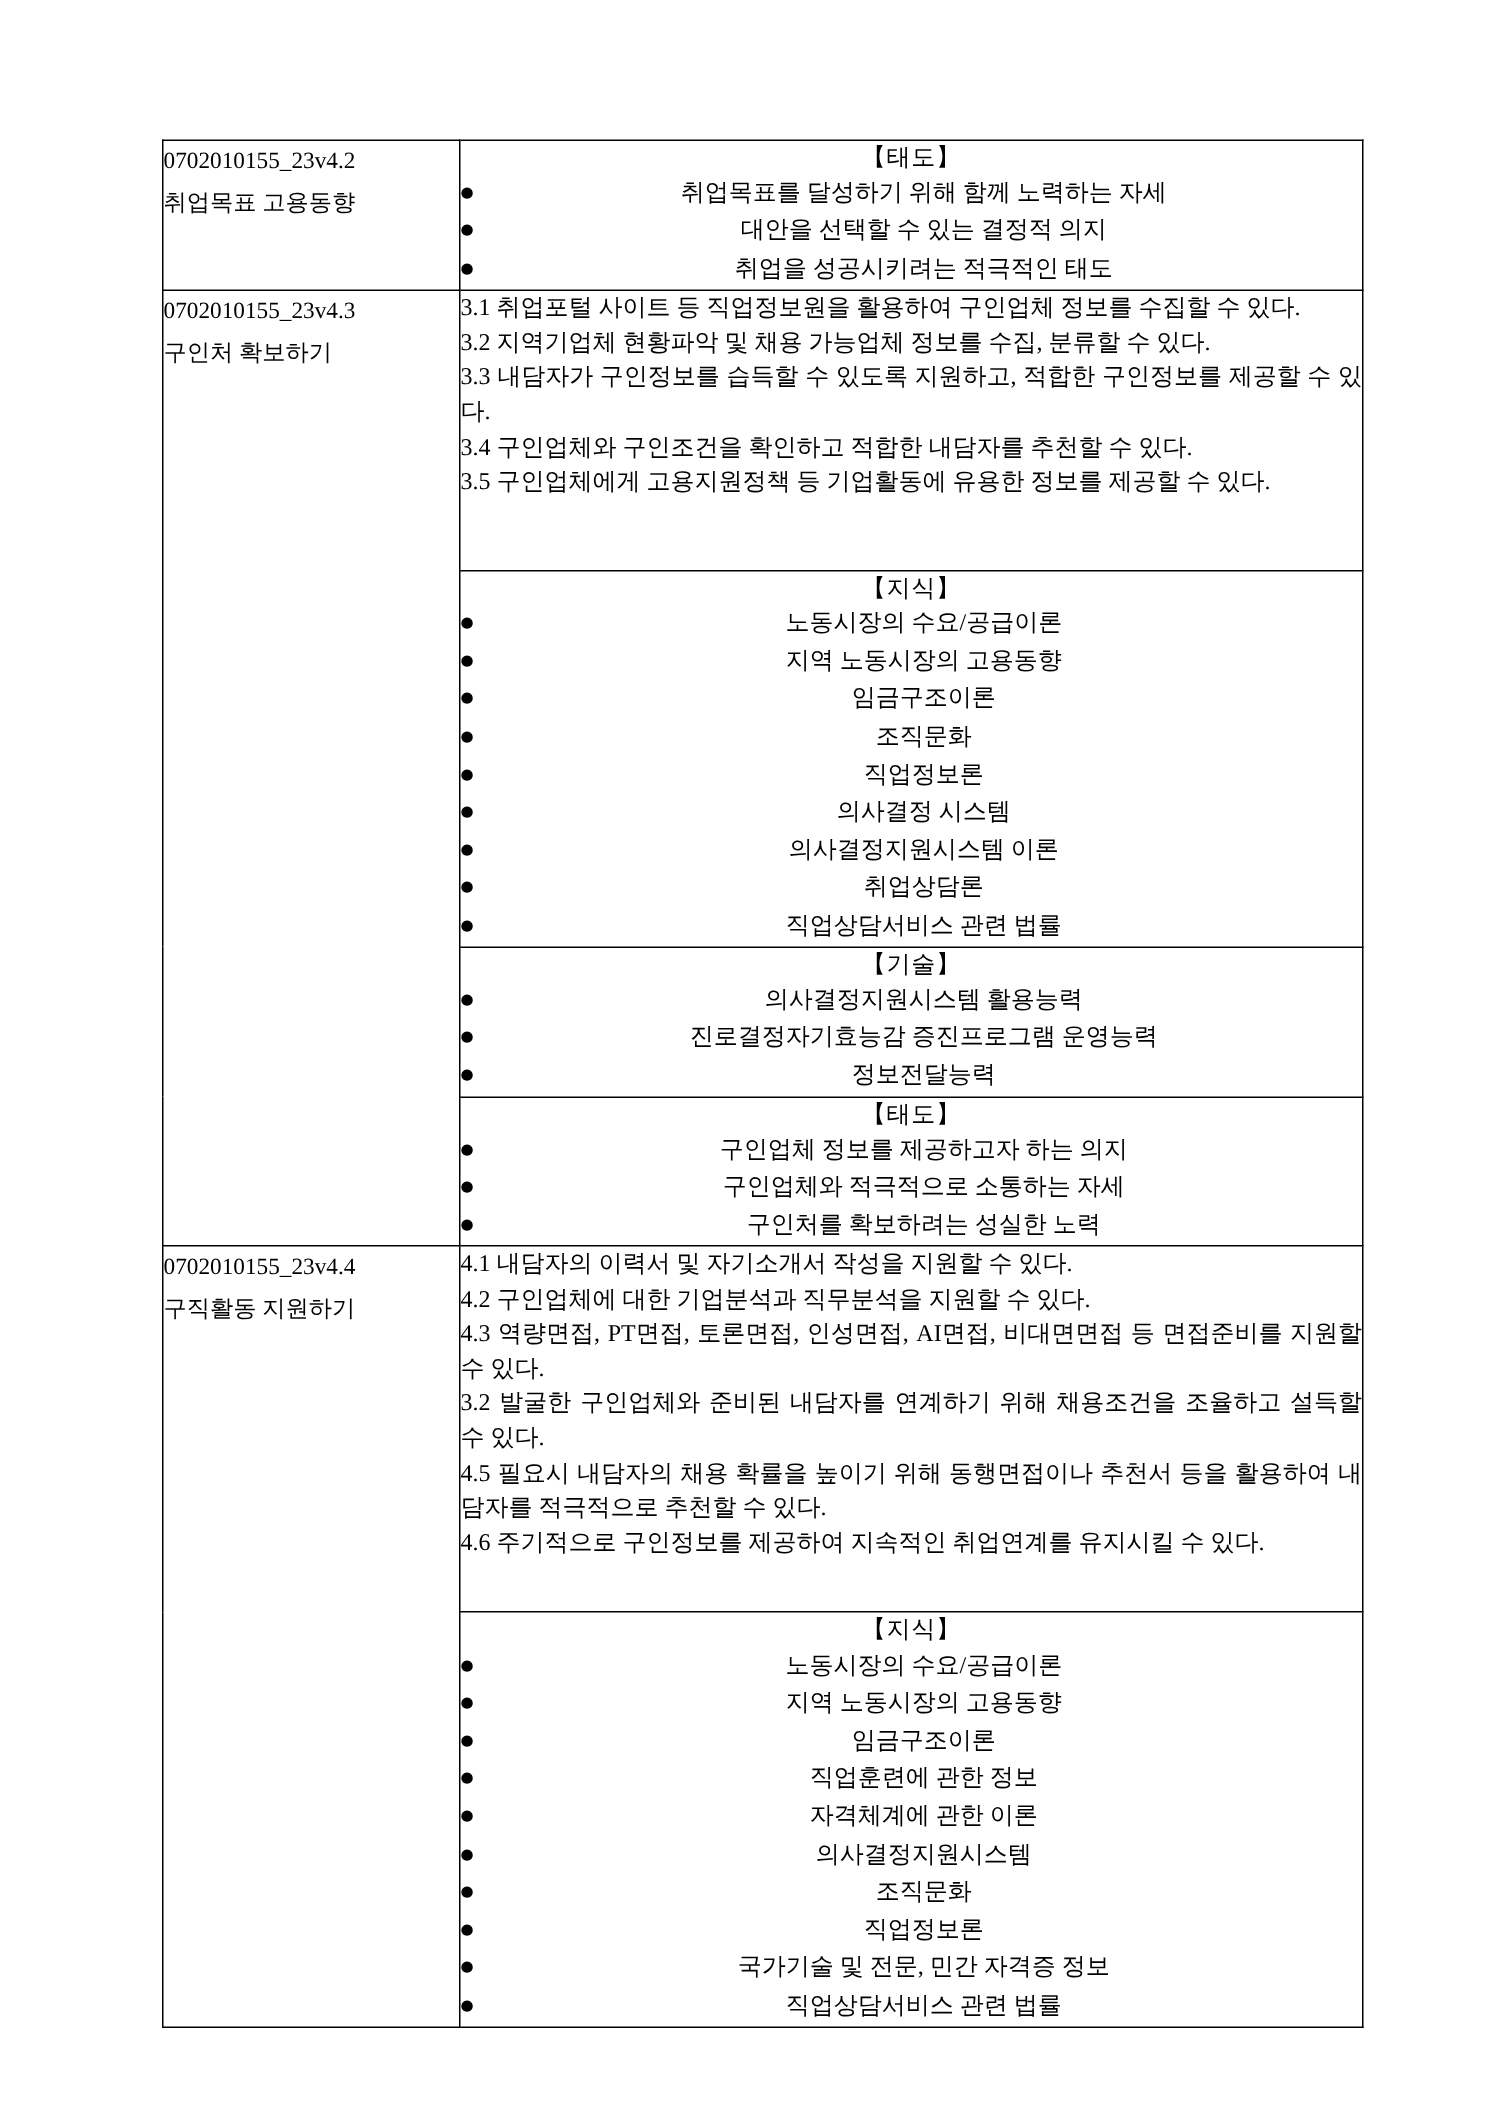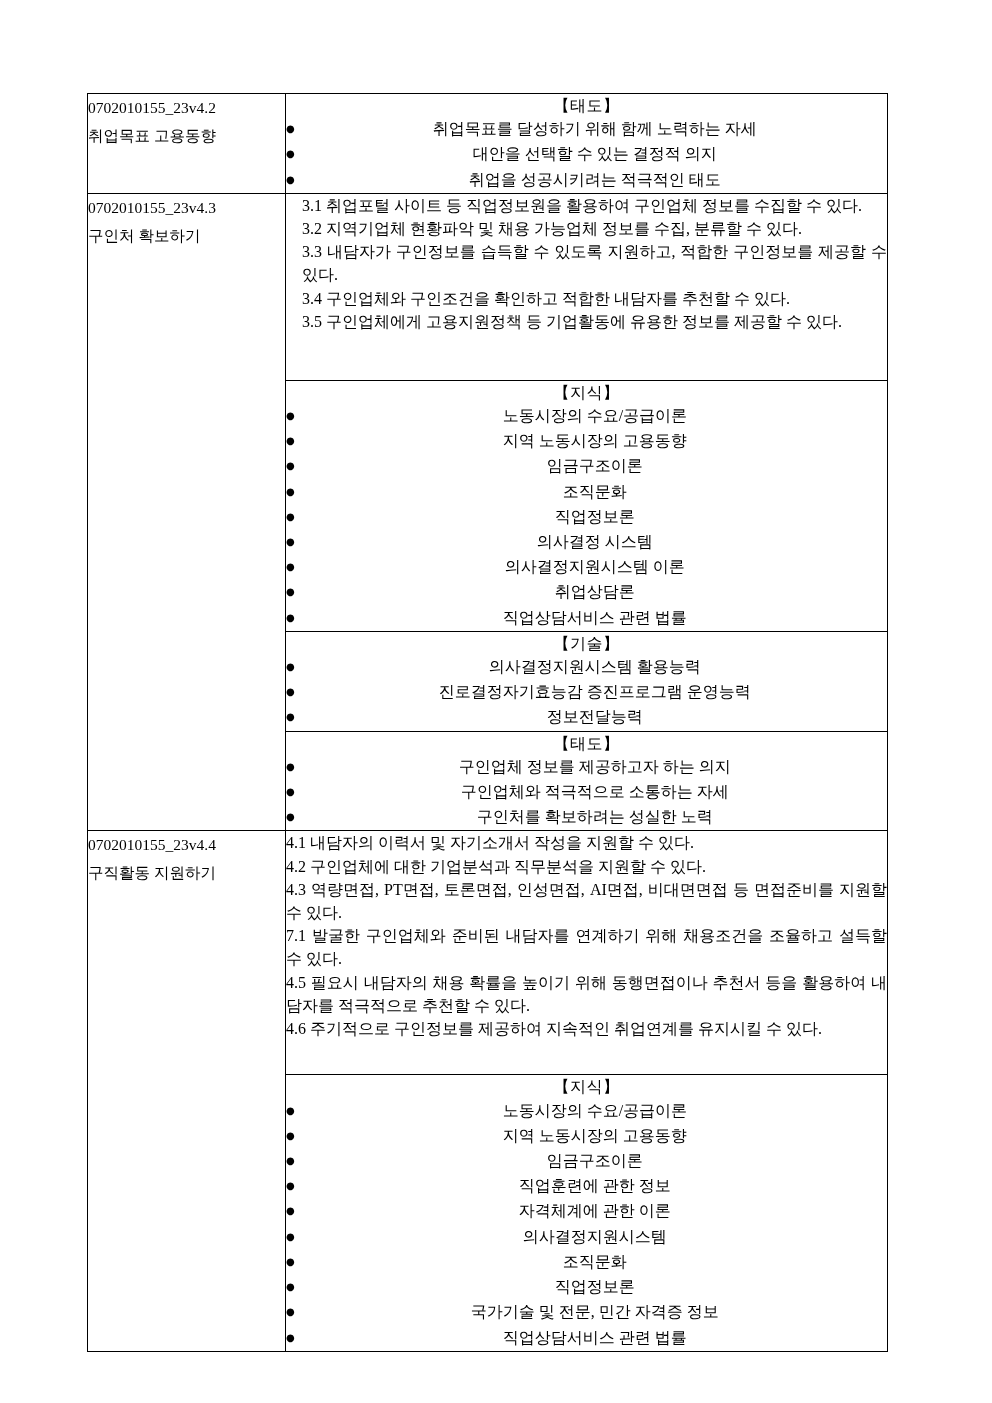--- a/index.html
+++ b/index.html
@@ -10,21 +10,21 @@
   .page {
     position: relative;
     width: 992px;
     height: 1403px;
     background: #ffffff;
     color: #000000;
     font-family: "Liberation Serif", "DejaVu Serif", serif;
   }
   table.doc-table {
     position: absolute;
-    left: 87px;
+    left: 108px;
     top: 93px;
     width: 801px;
     border-collapse: collapse;
     table-layout: fixed;
   }
   table.doc-table td {
     border: 1px solid #000000;
     padding: 0;
     vertical-align: top;
     overflow: hidden;
@@ -97,21 +97,21 @@
               <span class="bullet-icon">●</span>
               <span class="bullet-text">취업을 성공시키려는 적극적인 태도</span>
             </div>
           </td>
         </tr>
         <tr>
           <td class="code-cell" rowspan="4">
             <div class="unit-code">0702010155_23v4.3</div>
             <div class="unit-title">구인처 확보하기</div>
           </td>
-          <td class="content-cell" style="height: 186px; padding-left: 16px;">
+          <td class="content-cell" style="height: 186px;">
             <p class="criteria-item">3.1 취업포털 사이트 등 직업정보원을 활용하여 구인업체 정보를 수집할 수 있다.</p>
             <p class="criteria-item">3.2 지역기업체 현황파악 및 채용 가능업체 정보를 수집, 분류할 수 있다.</p>
             <p class="criteria-item">3.3 내담자가 구인정보를 습득할 수 있도록 지원하고, 적합한 구인정보를 제공할 수 있다.</p>
             <p class="criteria-item">3.4 구인업체와 구인조건을 확인하고 적합한 내담자를 추천할 수 있다.</p>
             <p class="criteria-item">3.5 구인업체에게 고용지원정책 등 기업활동에 유용한 정보를 제공할 수 있다.</p>
           </td>
         </tr>
         <tr>
           <td class="content-cell" style="height: 236px;">
             <div class="section-header">【지식】</div>
@@ -189,21 +189,21 @@
         </tr>
         <tr>
           <td class="code-cell" rowspan="2">
             <div class="unit-code">0702010155_23v4.4</div>
             <div class="unit-title">구직활동 지원하기</div>
           </td>
           <td class="content-cell" style="height: 243px;">
             <p class="criteria-item">4.1 내담자의 이력서 및 자기소개서 작성을 지원할 수 있다.</p>
             <p class="criteria-item">4.2 구인업체에 대한 기업분석과 직무분석을 지원할 수 있다.</p>
             <p class="criteria-item">4.3 역량면접, PT면접, 토론면접, 인성면접, AI면접, 비대면면접 등 면접준비를 지원할 수 있다.</p>
-            <p class="criteria-item">7.1 발굴한 구인업체와 준비된 내담자를 연계하기 위해 채용조건을 조율하고 설득할 수 있다.</p>
+            <p class="criteria-item">3.2 발굴한 구인업체와 준비된 내담자를 연계하기 위해 채용조건을 조율하고 설득할 수 있다.</p>
             <p class="criteria-item">4.5 필요시 내담자의 채용 확률을 높이기 위해 동행면접이나 추천서 등을 활용하여 내담자를 적극적으로 추천할 수 있다.</p>
             <p class="criteria-item">4.6 주기적으로 구인정보를 제공하여 지속적인 취업연계를 유지시킬 수 있다.</p>
           </td>
         </tr>
         <tr>
           <td class="content-cell" style="height: 253px;">
             <div class="section-header">【지식】</div>
             <div class="bullet-line">
               <span class="bullet-icon">●</span>
               <span class="bullet-text">노동시장의 수요/공급이론</span>

